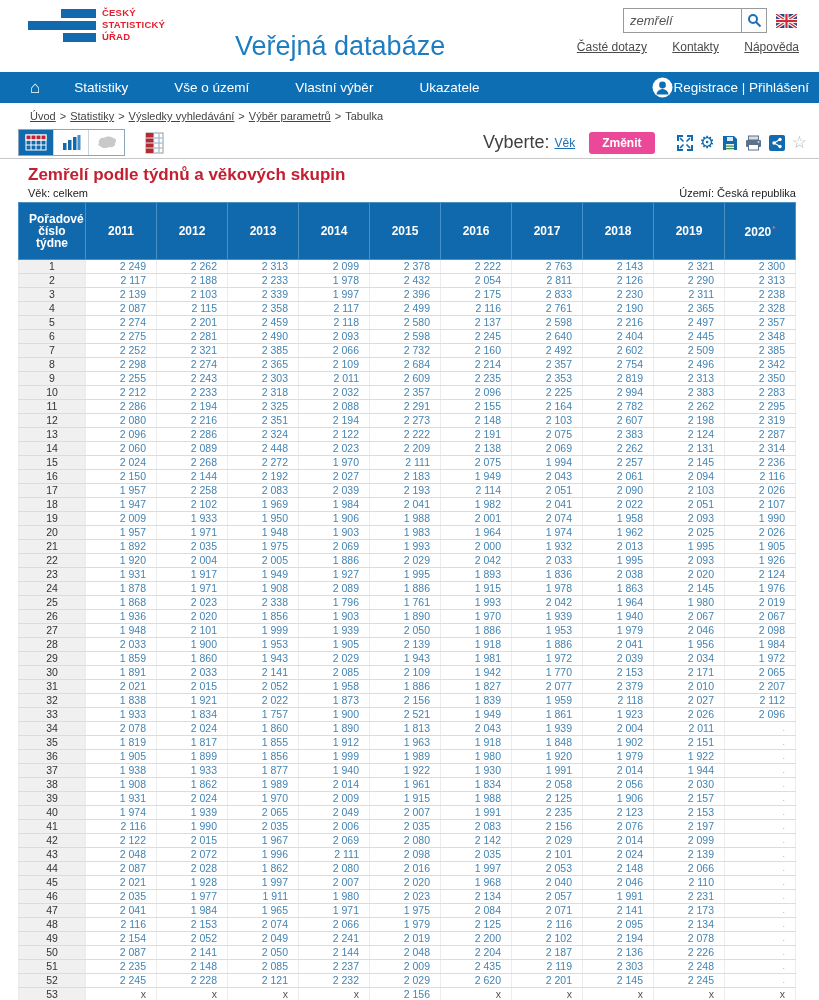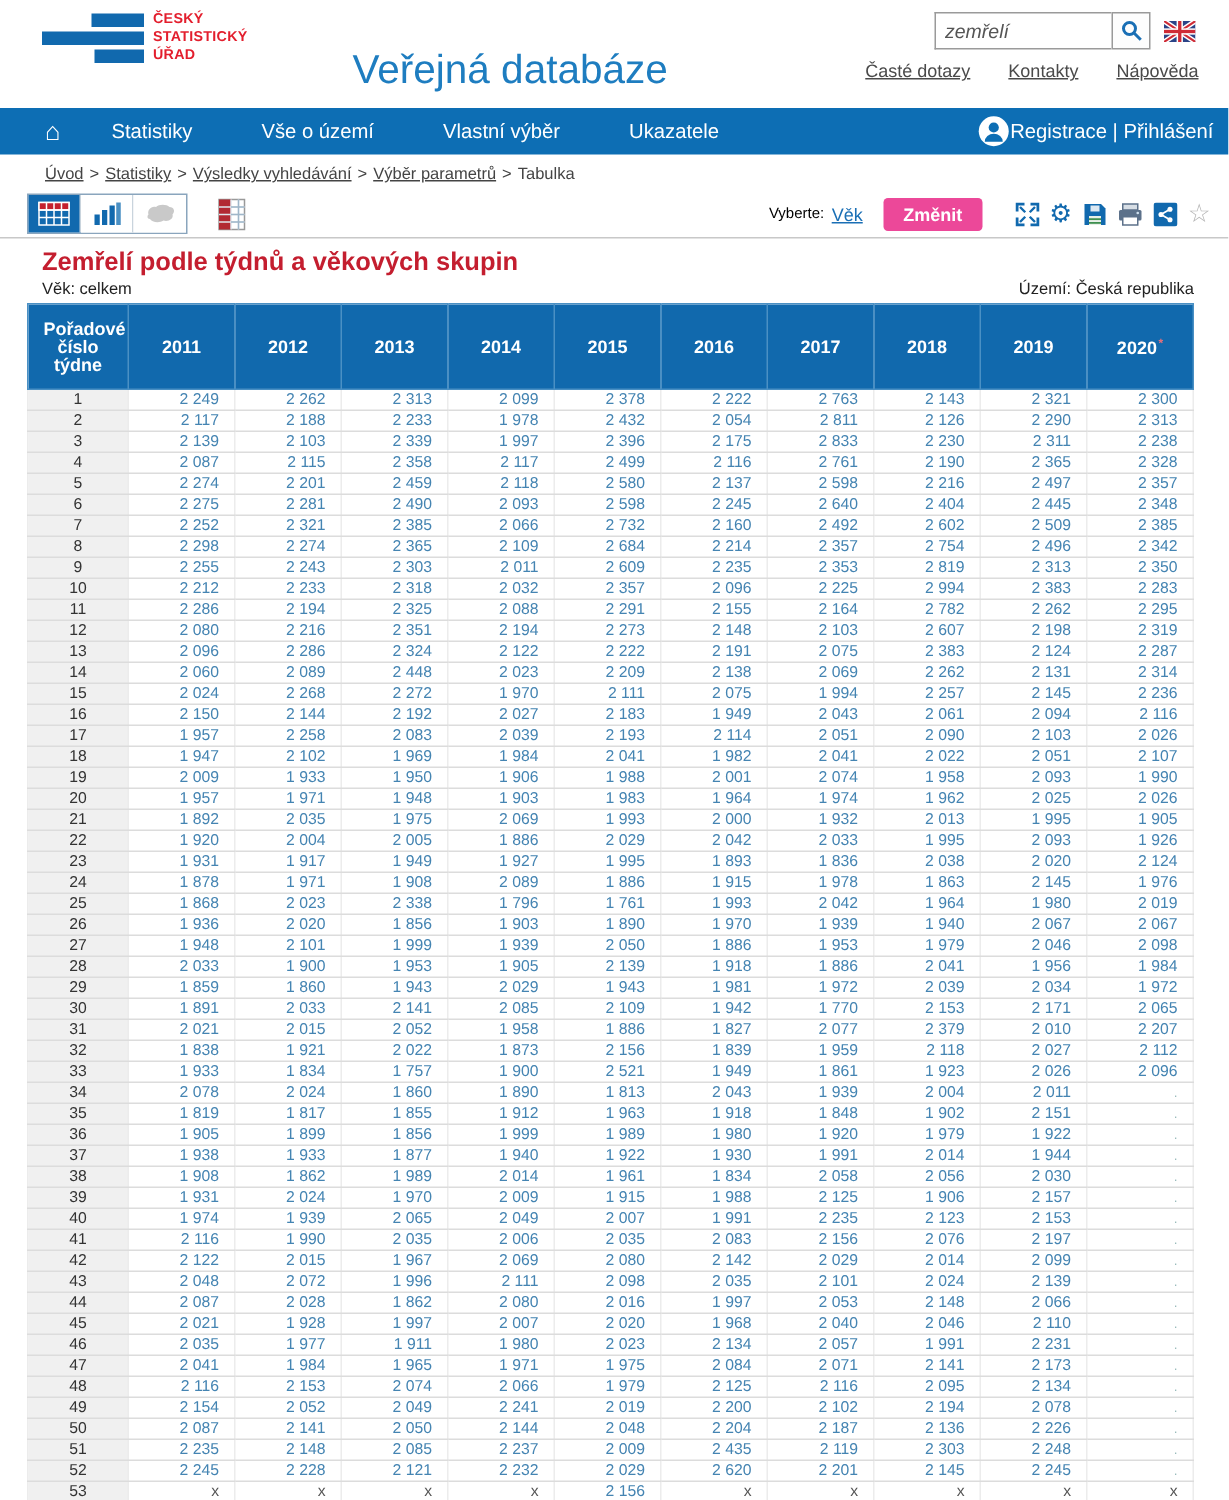--- a/index.html
+++ b/index.html
@@ -44,21 +44,21 @@
   
   .toolbar { height:32px; display:flex; align-items:center; padding:0 12px 0 18px;
     border-bottom:1px solid #c8c8c8; }
   .view-group { display:flex; border:1px solid #8aa5bd; height:27px; background:#fff; }
   .view-btn { width:35px; height:25px; display:flex; align-items:center; justify-content:center;
     cursor:pointer; border-right:1px solid #c9d4dd; background:#fff; }
   .view-btn:last-child { border-right:none; }
   .view-btn.active { background:#1169ae; }
   .pivot-btn { margin-left:20px; cursor:pointer; display:flex; align-items:center; }
   .toolbar-right { margin-left:auto; display:flex; align-items:center; }
-  .select-label { font-size:10px; color:#000000; }
+  .select-label { font-size:18px; color:#404040; }
   .select-link { font-size:12px; color:#1a6fb5; text-decoration:underline; margin-left:5px; cursor:pointer;text-align:center; }
   .change-btn { margin-left:14px; background:#ec4899; color:#fff; border:none; border-radius:3px;
     font-size:12px; font-weight:bold; padding:4px 13px; cursor:pointer;
     font-family:"Liberation Sans", sans-serif; }
   .tool-icons { display:flex; align-items:center; gap:7px; margin-left:22px; }
   .tool-icons > span { cursor:pointer; display:flex; align-items:center; }
   .gear-glyph { font-size:17px; color:#1169ae; line-height:1; }
   .star-glyph { font-size:17px; color:#b5b5b5; line-height:1; }
 
   

